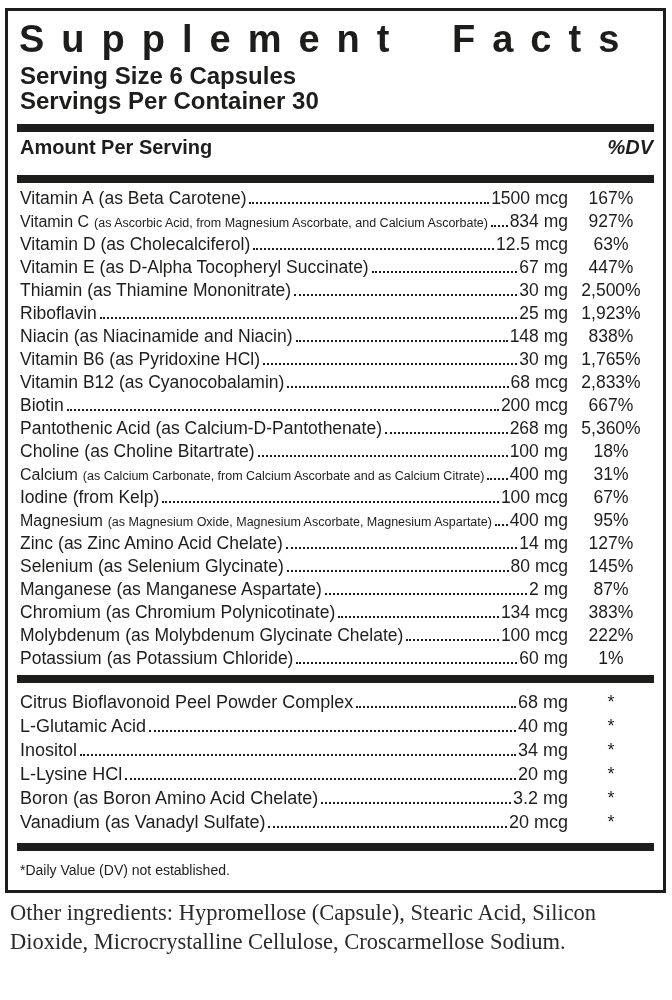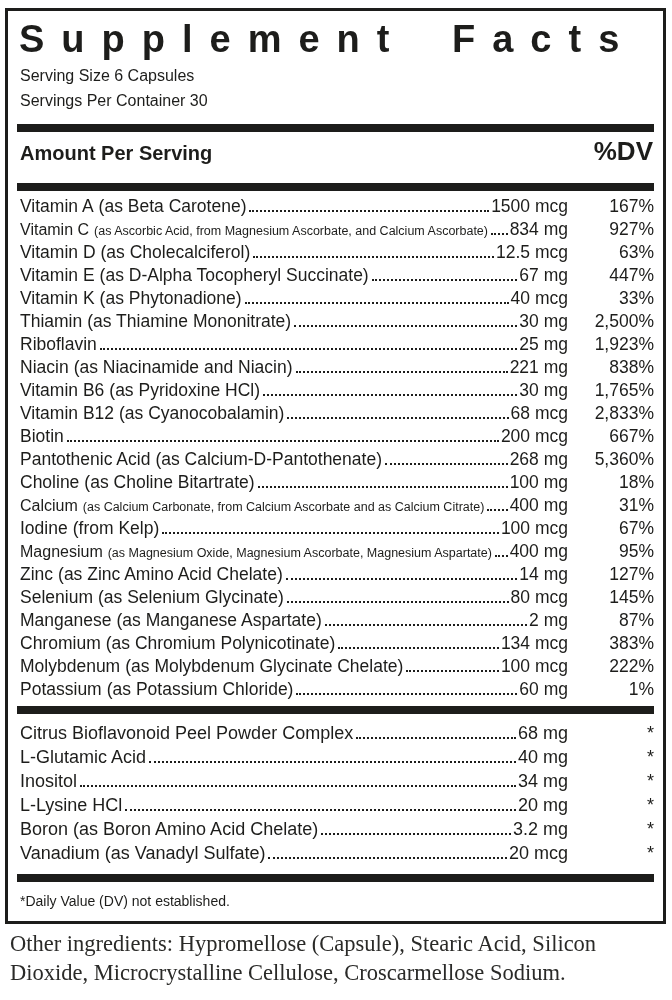--- a/index.html
+++ b/index.html
@@ -27,38 +27,39 @@
   .title {
     font-size: 38px;
     font-weight: bold;
     letter-spacing: 17px;
     word-spacing: 18px;
     white-space: nowrap;
     padding: 4px 0 2px 2px;
     line-height: 1.1;
   }
   .serving-line {
-    font-size: 16px;
+    font-size: 24px;
     line-height: 25px;
     padding-left: 3px;
+    font-weight: bold;
   }
   .bar {
     height: 8px;
     background: #1d1d1b;
   }
   .bar-top { margin-top: 11px; }
   .header-row {
     display: flex;
     justify-content: space-between;
     align-items: baseline;
     font-weight: bold;
     padding: 4px 1px 16px 3px;
   }
   .header-row .hdr-amount { font-size: 20px; }
-  .header-row .hdr-dv { font-size: 26px; }
+  .header-row .hdr-dv { font-size: 20px; font-style: italic; }
   .rows { padding: 5px 0 4px 0; }
   .rows-secondary { padding: 9px 0 7px 0; }
   .row {
     display: flex;
     align-items: baseline;
     height: 23px;
     font-size: 17.5px;
     padding-left: 3px;
     overflow: hidden;
   }
@@ -71,21 +72,21 @@
   .leader {
     flex: 1;
     min-width: 6px;
     border-bottom: 2px dotted #1d1d1b;
     margin: 0 2px 4px 3px;
   }
   .amt { white-space: nowrap; flex: none; }
   .dv {
     width: 86px;
     flex: none;
-    text-align: right;
+    text-align: center;
     white-space: nowrap;
   }
   .footnote {
     font-size: 14px;
     padding: 11px 0 3px 3px;
   }
   .other-ingredients {
     font-family: "Liberation Serif", serif;
     font-size: 22.5px;
     line-height: 1.32;
@@ -139,45 +140,38 @@
           <span class="dv">63%</span>
         </div>
         <div class="row">
           <span class="nm">Vitamin E</span>
           <span class="detail">(as D-Alpha Tocopheryl Succinate)</span>
           <span class="leader"></span>
           <span class="amt">67 mg</span>
           <span class="dv">447%</span>
         </div>
         <div class="row">
-          <span class="nm">Vitamin K</span>
-          <span class="detail">(as Phytonadione)</span>
-          <span class="leader"></span>
-          <span class="amt">40 mcg</span>
-          <span class="dv">33%</span>
-        </div>
-        <div class="row">
           <span class="nm">Thiamin</span>
           <span class="detail">(as Thiamine Mononitrate)</span>
           <span class="leader"></span>
           <span class="amt">30 mg</span>
           <span class="dv">2,500%</span>
         </div>
         <div class="row">
           <span class="nm">Riboflavin</span>
           <span class="detail"></span>
           <span class="leader"></span>
           <span class="amt">25 mg</span>
           <span class="dv">1,923%</span>
         </div>
         <div class="row">
           <span class="nm">Niacin</span>
           <span class="detail">(as Niacinamide and Niacin)</span>
           <span class="leader"></span>
-          <span class="amt">221 mg</span>
+          <span class="amt">148 mg</span>
           <span class="dv">838%</span>
         </div>
         <div class="row">
           <span class="nm">Vitamin B6</span>
           <span class="detail">(as Pyridoxine HCl)</span>
           <span class="leader"></span>
           <span class="amt">30 mg</span>
           <span class="dv">1,765%</span>
         </div>
         <div class="row">

